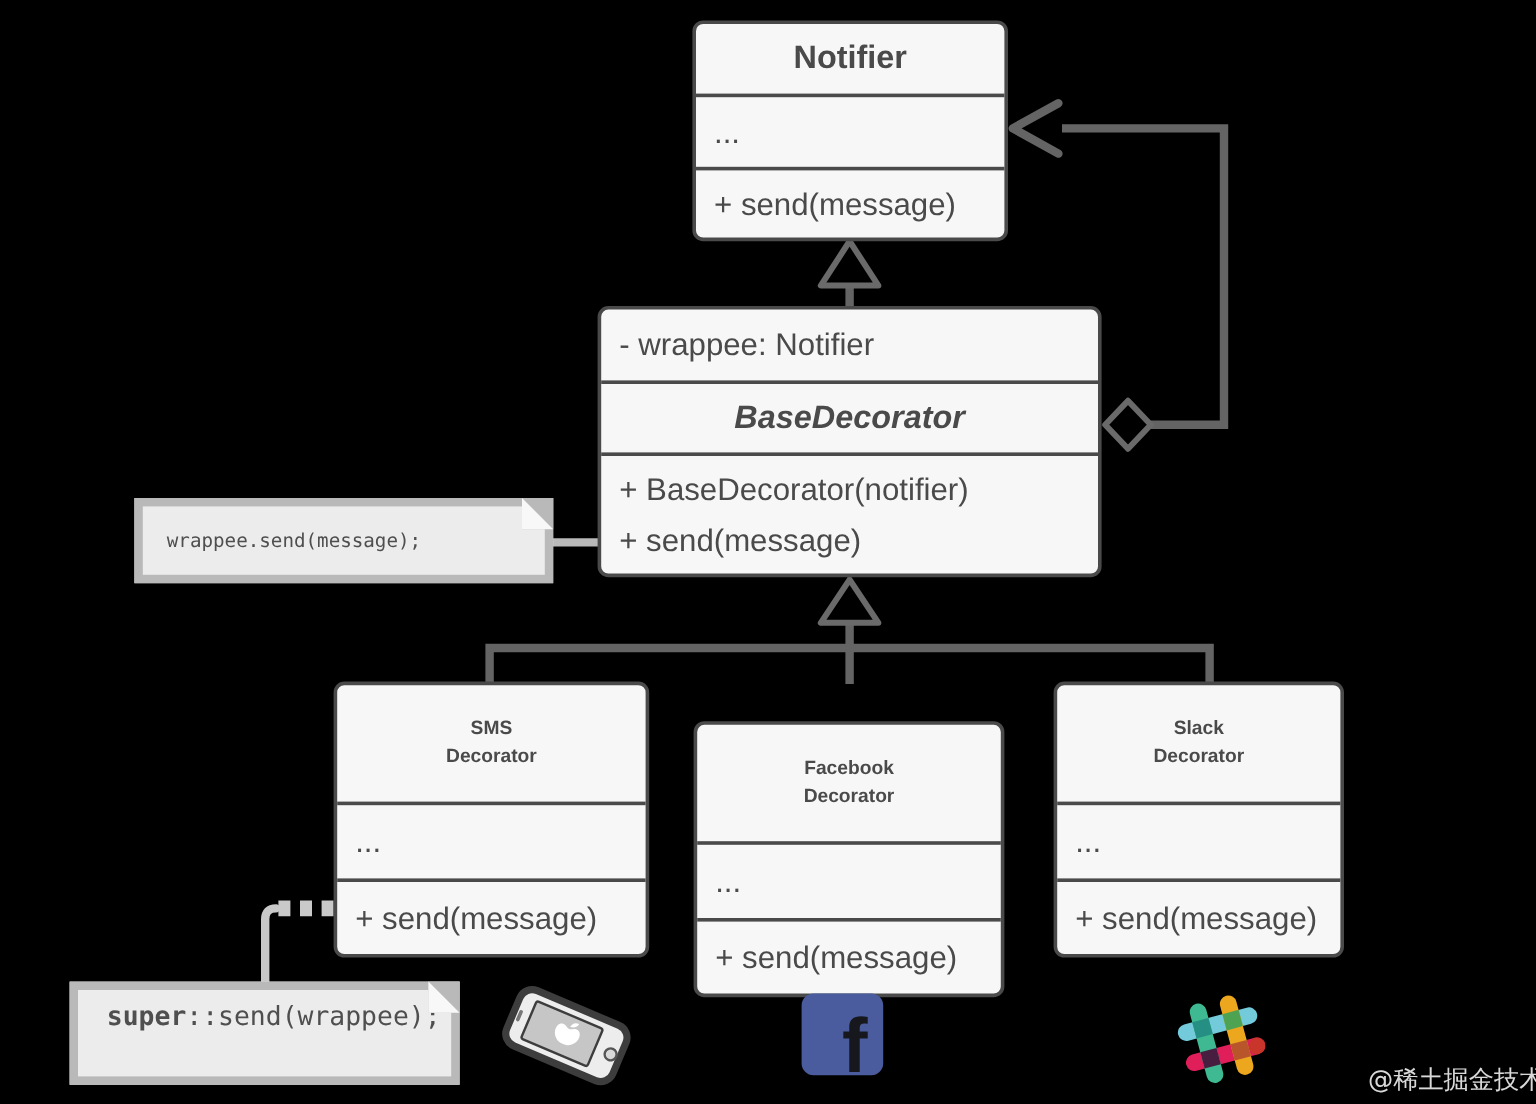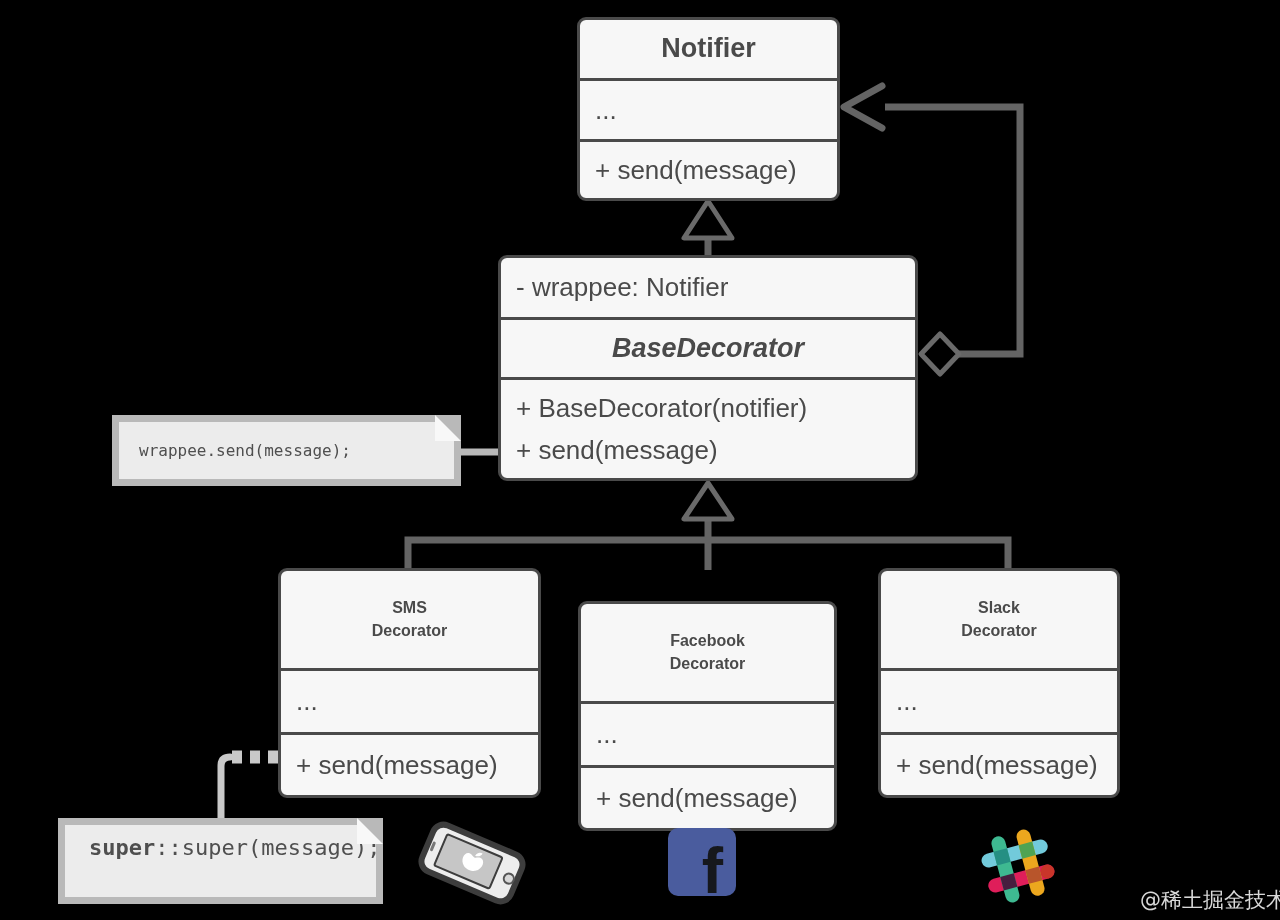--- a/index.html
+++ b/index.html
@@ -147,21 +147,21 @@
     </div>
   </div>
 
   <div class="note" id="note-wrappee">
     <span class="fold"></span>
     <span>wrappee.send(message);</span>
   </div>
 
   <div class="note" id="note-super">
     <span class="fold"></span>
-    <div><b>super</b><span>::super(message);</span></div>
+    <div><b>super</b><span>::send(wrappee);</span></div>
   </div>
 
   <svg class="icon-svg" style="left:377px; top:818px;" width="112" height="96" viewBox="0 0 112 96">
     <g transform="translate(55,45) rotate(23)">
       <rect x="-48" y="-25" width="96" height="50" rx="11" fill="#ededed" stroke="#3d3d3d" stroke-width="6"></rect>
       <rect x="-34" y="-17" width="60" height="34" rx="2" fill="#c6c6c6" stroke="#3d3d3d" stroke-width="2"></rect>
       <path d="M-6,-8 C-11,-8 -13,1 -6,6 C-3,8 3,8 6,6 C13,1 11,-8 6,-8 C3,-8 2,-6 0,-6 C-2,-6 -3,-8 -6,-8 Z" fill="#ffffff"></path>
       <path d="M0,-8 C1,-12 3,-13 6,-13 C6,-10 3,-8 0,-8 Z" fill="#ffffff"></path>
       <circle cx="40" cy="0" r="5" fill="#d8d8d8" stroke="#555" stroke-width="2"></circle>
       <rect x="-44" y="-5" width="3" height="10" rx="1.5" fill="#777"></rect>

